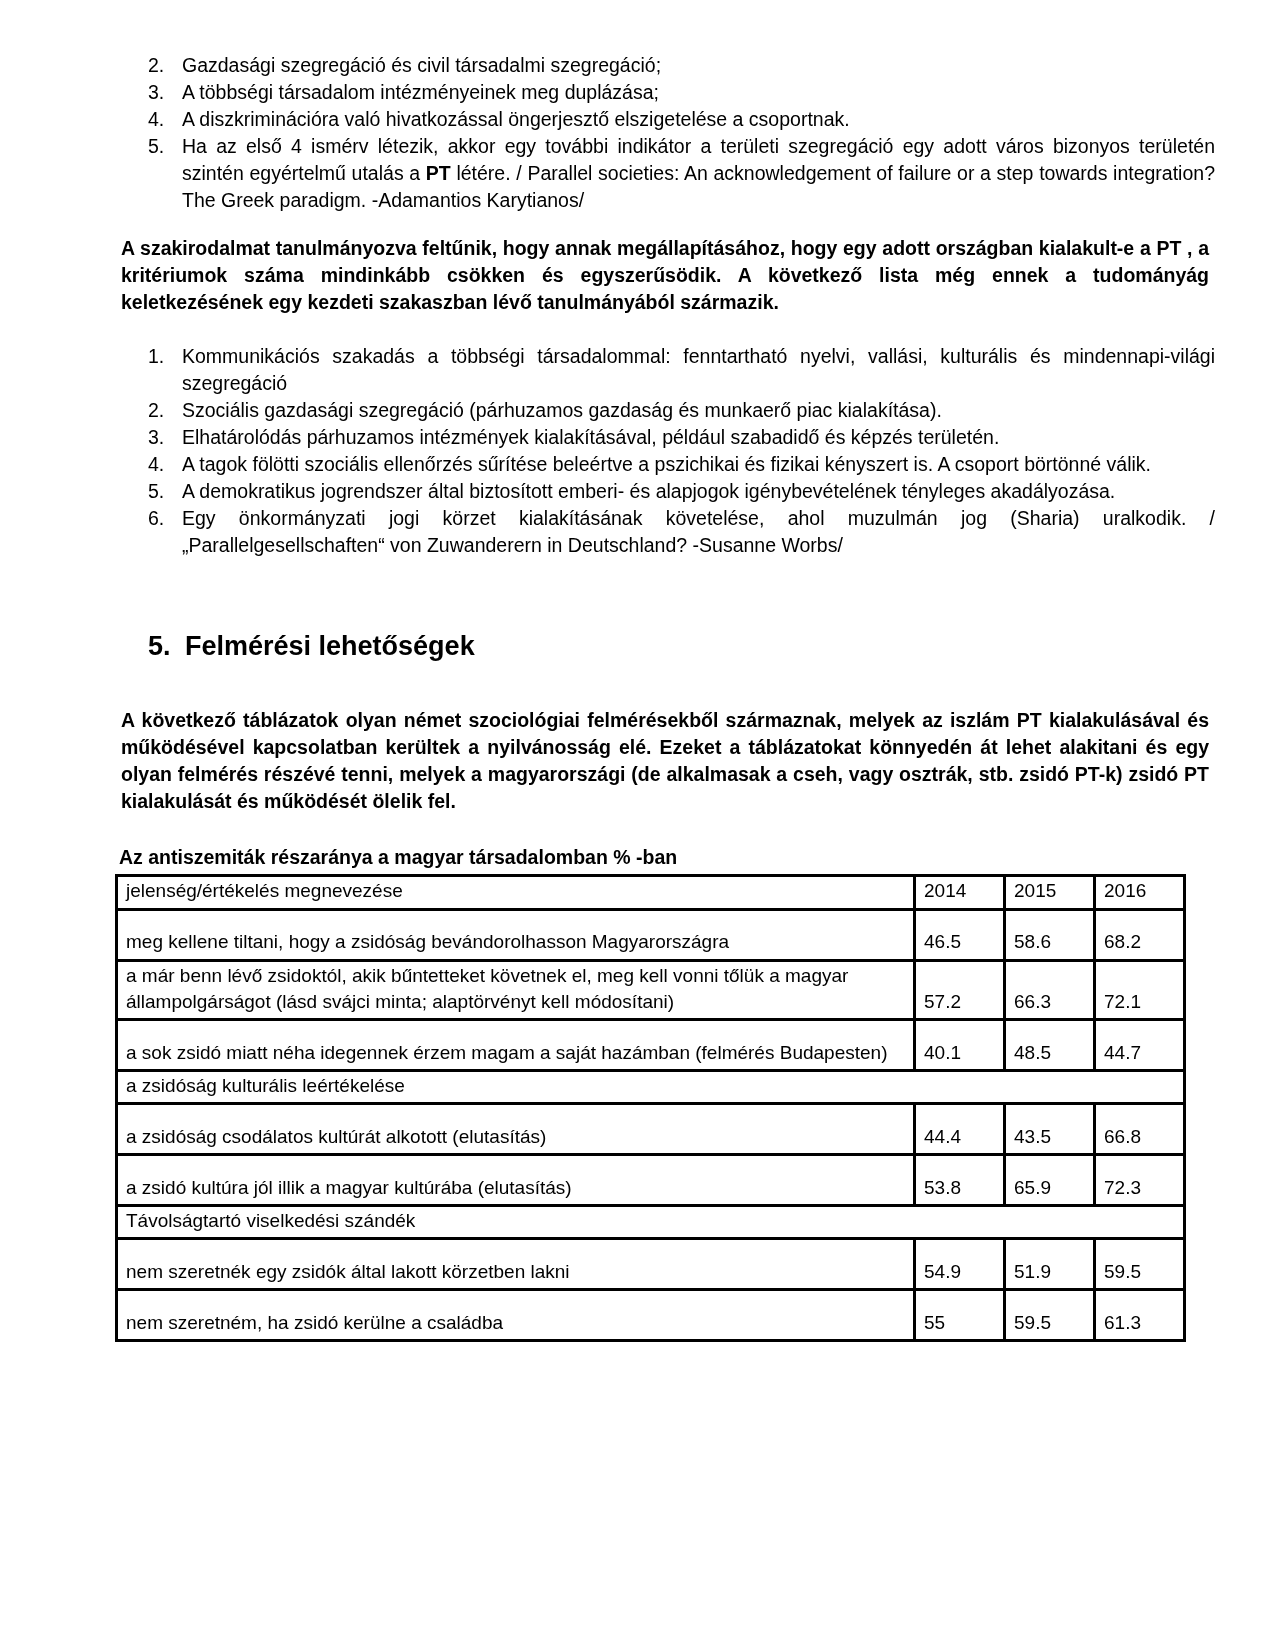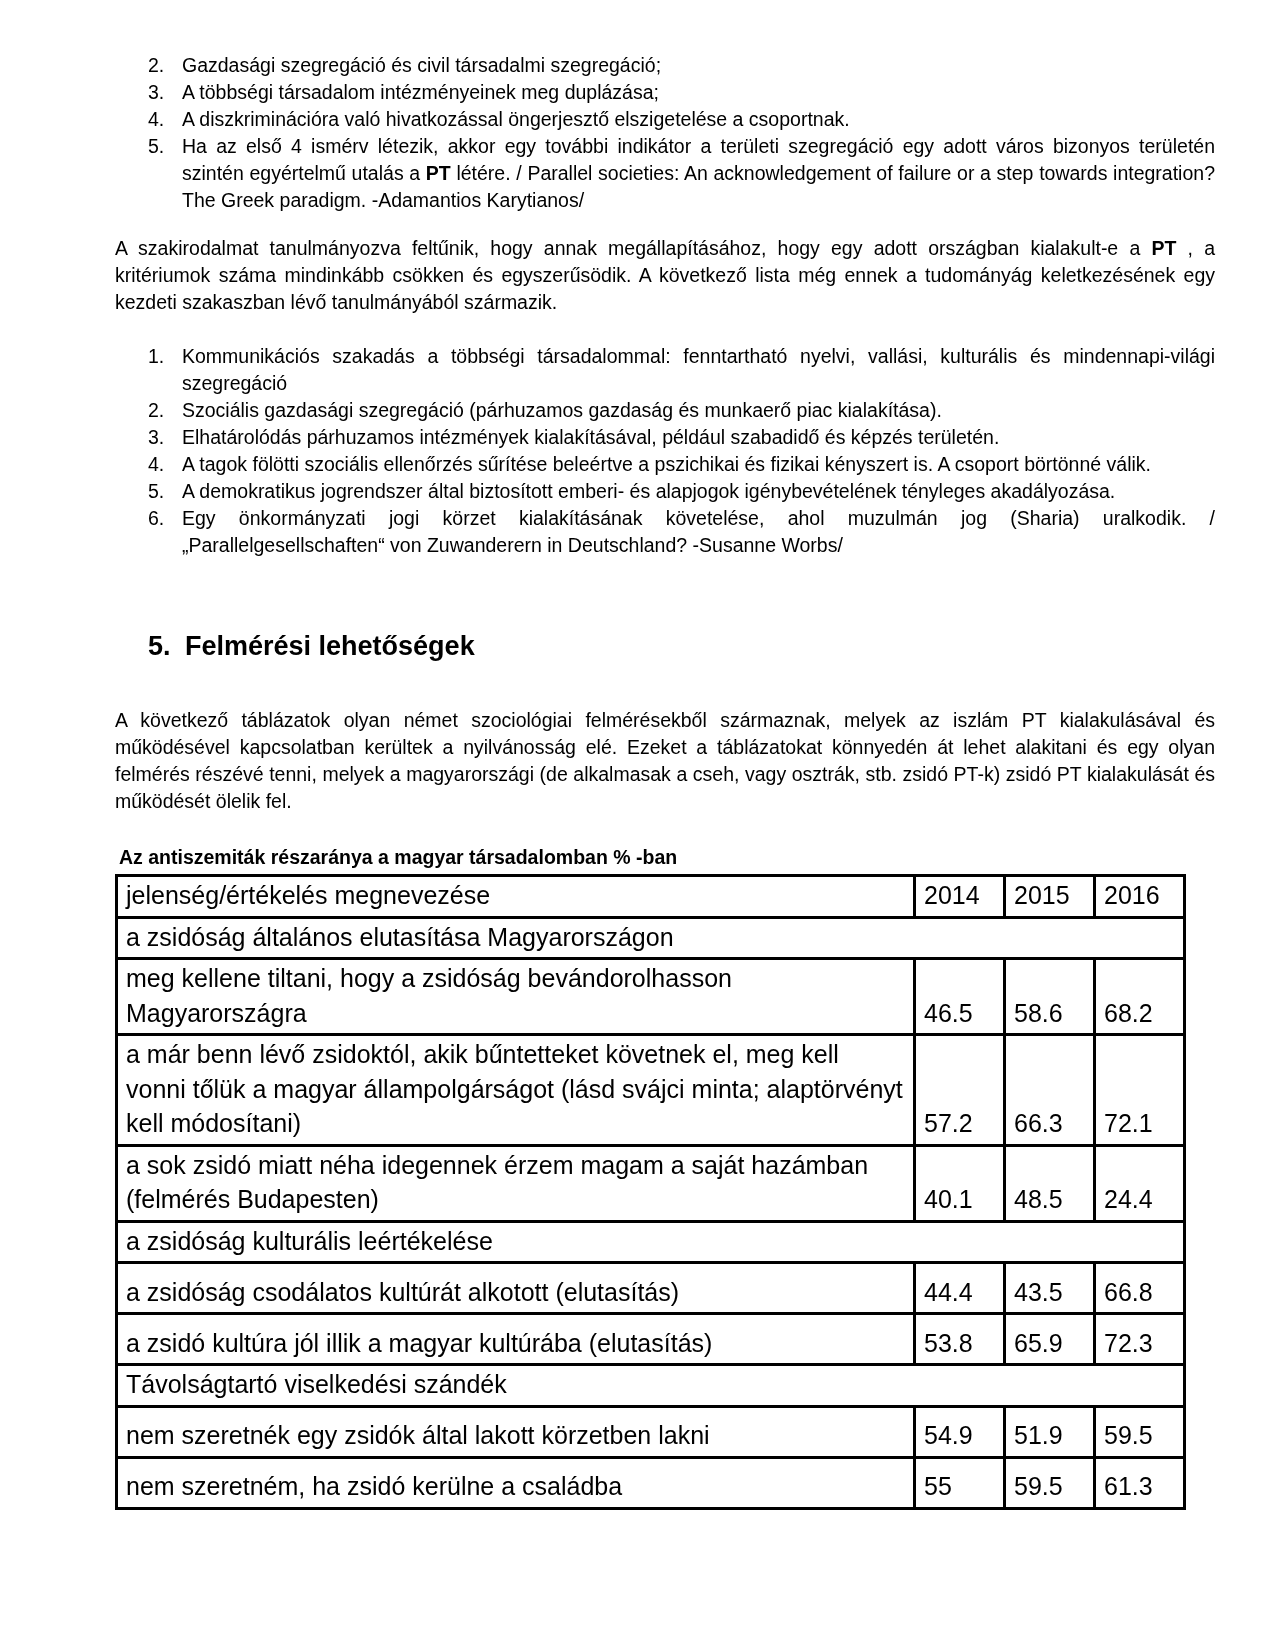--- a/index.html
+++ b/index.html
@@ -5,31 +5,31 @@
   html,body{margin:0;padding:0;background:#ffffff;}
   body{width:1275px;height:1650px;color:#000;font-family:"Liberation Sans",sans-serif;}
   .page{box-sizing:border-box;width:1275px;height:1650px;padding:52px 60px 30px 115px;
         font-size:19.5px;line-height:1.38;}
   
   .list{margin:0;}
   .li{display:flex;margin-left:33px;}
   .li .num{flex:0 0 34px;}
   .li .txt{flex:1;display:block;text-align:justify;}
   
-  .para{margin:0;text-align:justify;}
+  .para{margin:6px;text-align:justify;font-weight:bold;}
   .p1{margin-top:22px;}
   .listB{margin-top:27px;}
   
   .heading{display:flex;margin:72px 0 0 33px;font-size:27px;font-weight:bold;line-height:1.2;}
   .heading .hnum{flex:0 0 37px;}
   .p2{margin-top:44px;}
   
   .tbl-title{margin:30px 0 3px 4px;font-weight:bold;}
   table.survey{border-collapse:collapse;table-layout:fixed;width:1068px;}
-  table.survey td,table.survey th{border:3px solid #000;font-size:25px;font-weight:normal;
+  table.survey td,table.survey th{border:3px solid #000;font-size:19px;font-weight:normal;
         text-align:left;padding:1px 8px 3px 8px;overflow:hidden;}
   .c-head-label{font-weight:bold;}
   .c-year{padding-top:3px;}
   .c-section{font-weight:bold;padding-top:3px;padding-bottom:4px;}
   .c-label{vertical-align:bottom;height:44px;}
   .c-val{vertical-align:bottom;height:44px;}
   .c-note{font-style:italic;text-align:justify;padding-top:2px;padding-bottom:6px;}
 </style>
 </head>
 <body>
@@ -100,40 +100,37 @@
         <col style="width:90px">
         <col style="width:90px">
     </colgroup>
     <tbody>
       <tr>
         <td class="c-head-label">jelenség/értékelés megnevezése</td>
         <td class="c-year">2014</td>
         <td class="c-year">2015</td>
         <td class="c-year">2016</td>
       </tr>
-    <tr>
-          <td colspan="4" class="c-section">a zsidóság általános elutasítása Magyarországon</td>
-        </tr>
         <tr>
           <td class="c-label">meg kellene tiltani, hogy a zsidóság bevándorolhasson Magyarországra</td>
           <td class="c-val">46.5</td>
           <td class="c-val">58.6</td>
           <td class="c-val">68.2</td>
         </tr>
         <tr>
           <td class="c-label">a már benn lévő zsidoktól, akik bűntetteket követnek el, meg kell vonni tőlük a magyar állampolgárságot (lásd svájci minta; alaptörvényt kell módosítani)</td>
           <td class="c-val">57.2</td>
           <td class="c-val">66.3</td>
           <td class="c-val">72.1</td>
         </tr>
         <tr>
           <td class="c-label">a sok zsidó miatt néha idegennek érzem magam a saját hazámban (felmérés Budapesten)</td>
           <td class="c-val">40.1</td>
           <td class="c-val">48.5</td>
-          <td class="c-val">24.4</td>
+          <td class="c-val">44.7</td>
         </tr>
         <tr>
           <td colspan="4" class="c-section">a zsidóság kulturális leértékelése</td>
         </tr>
         <tr>
           <td class="c-label">a zsidóság csodálatos kultúrát alkotott (elutasítás)</td>
           <td class="c-val">44.4</td>
           <td class="c-val">43.5</td>
           <td class="c-val">66.8</td>
         </tr>

